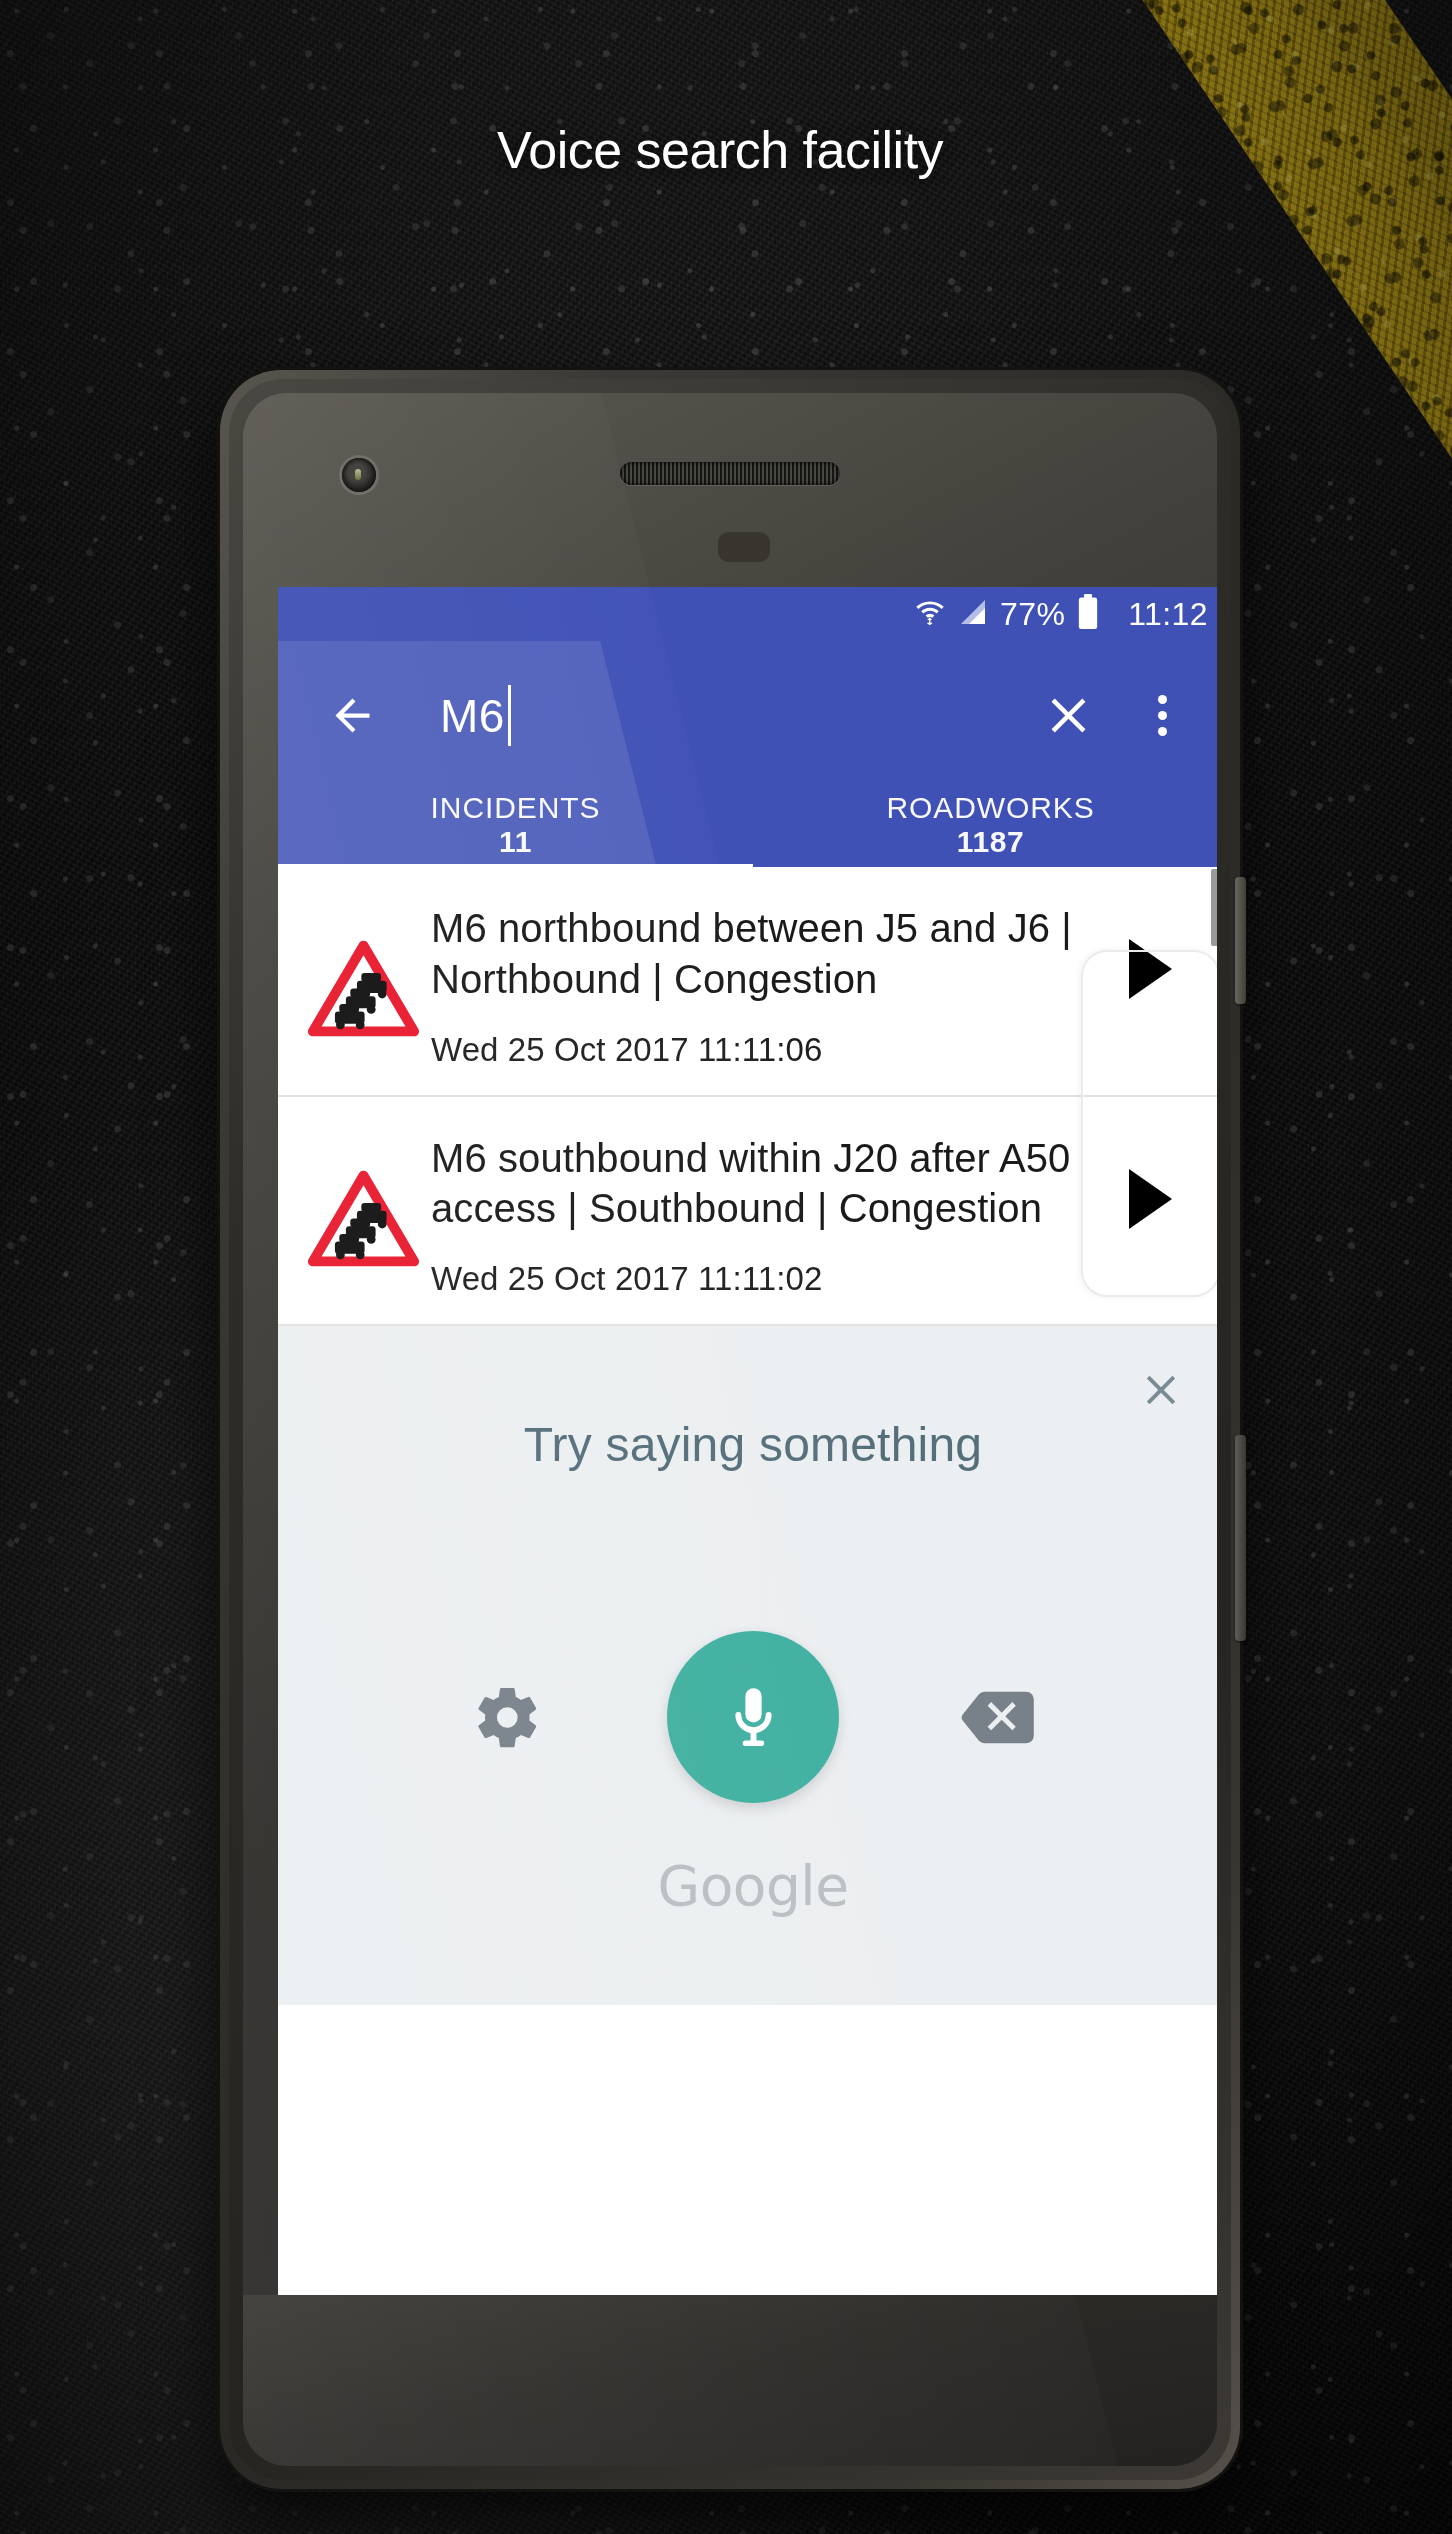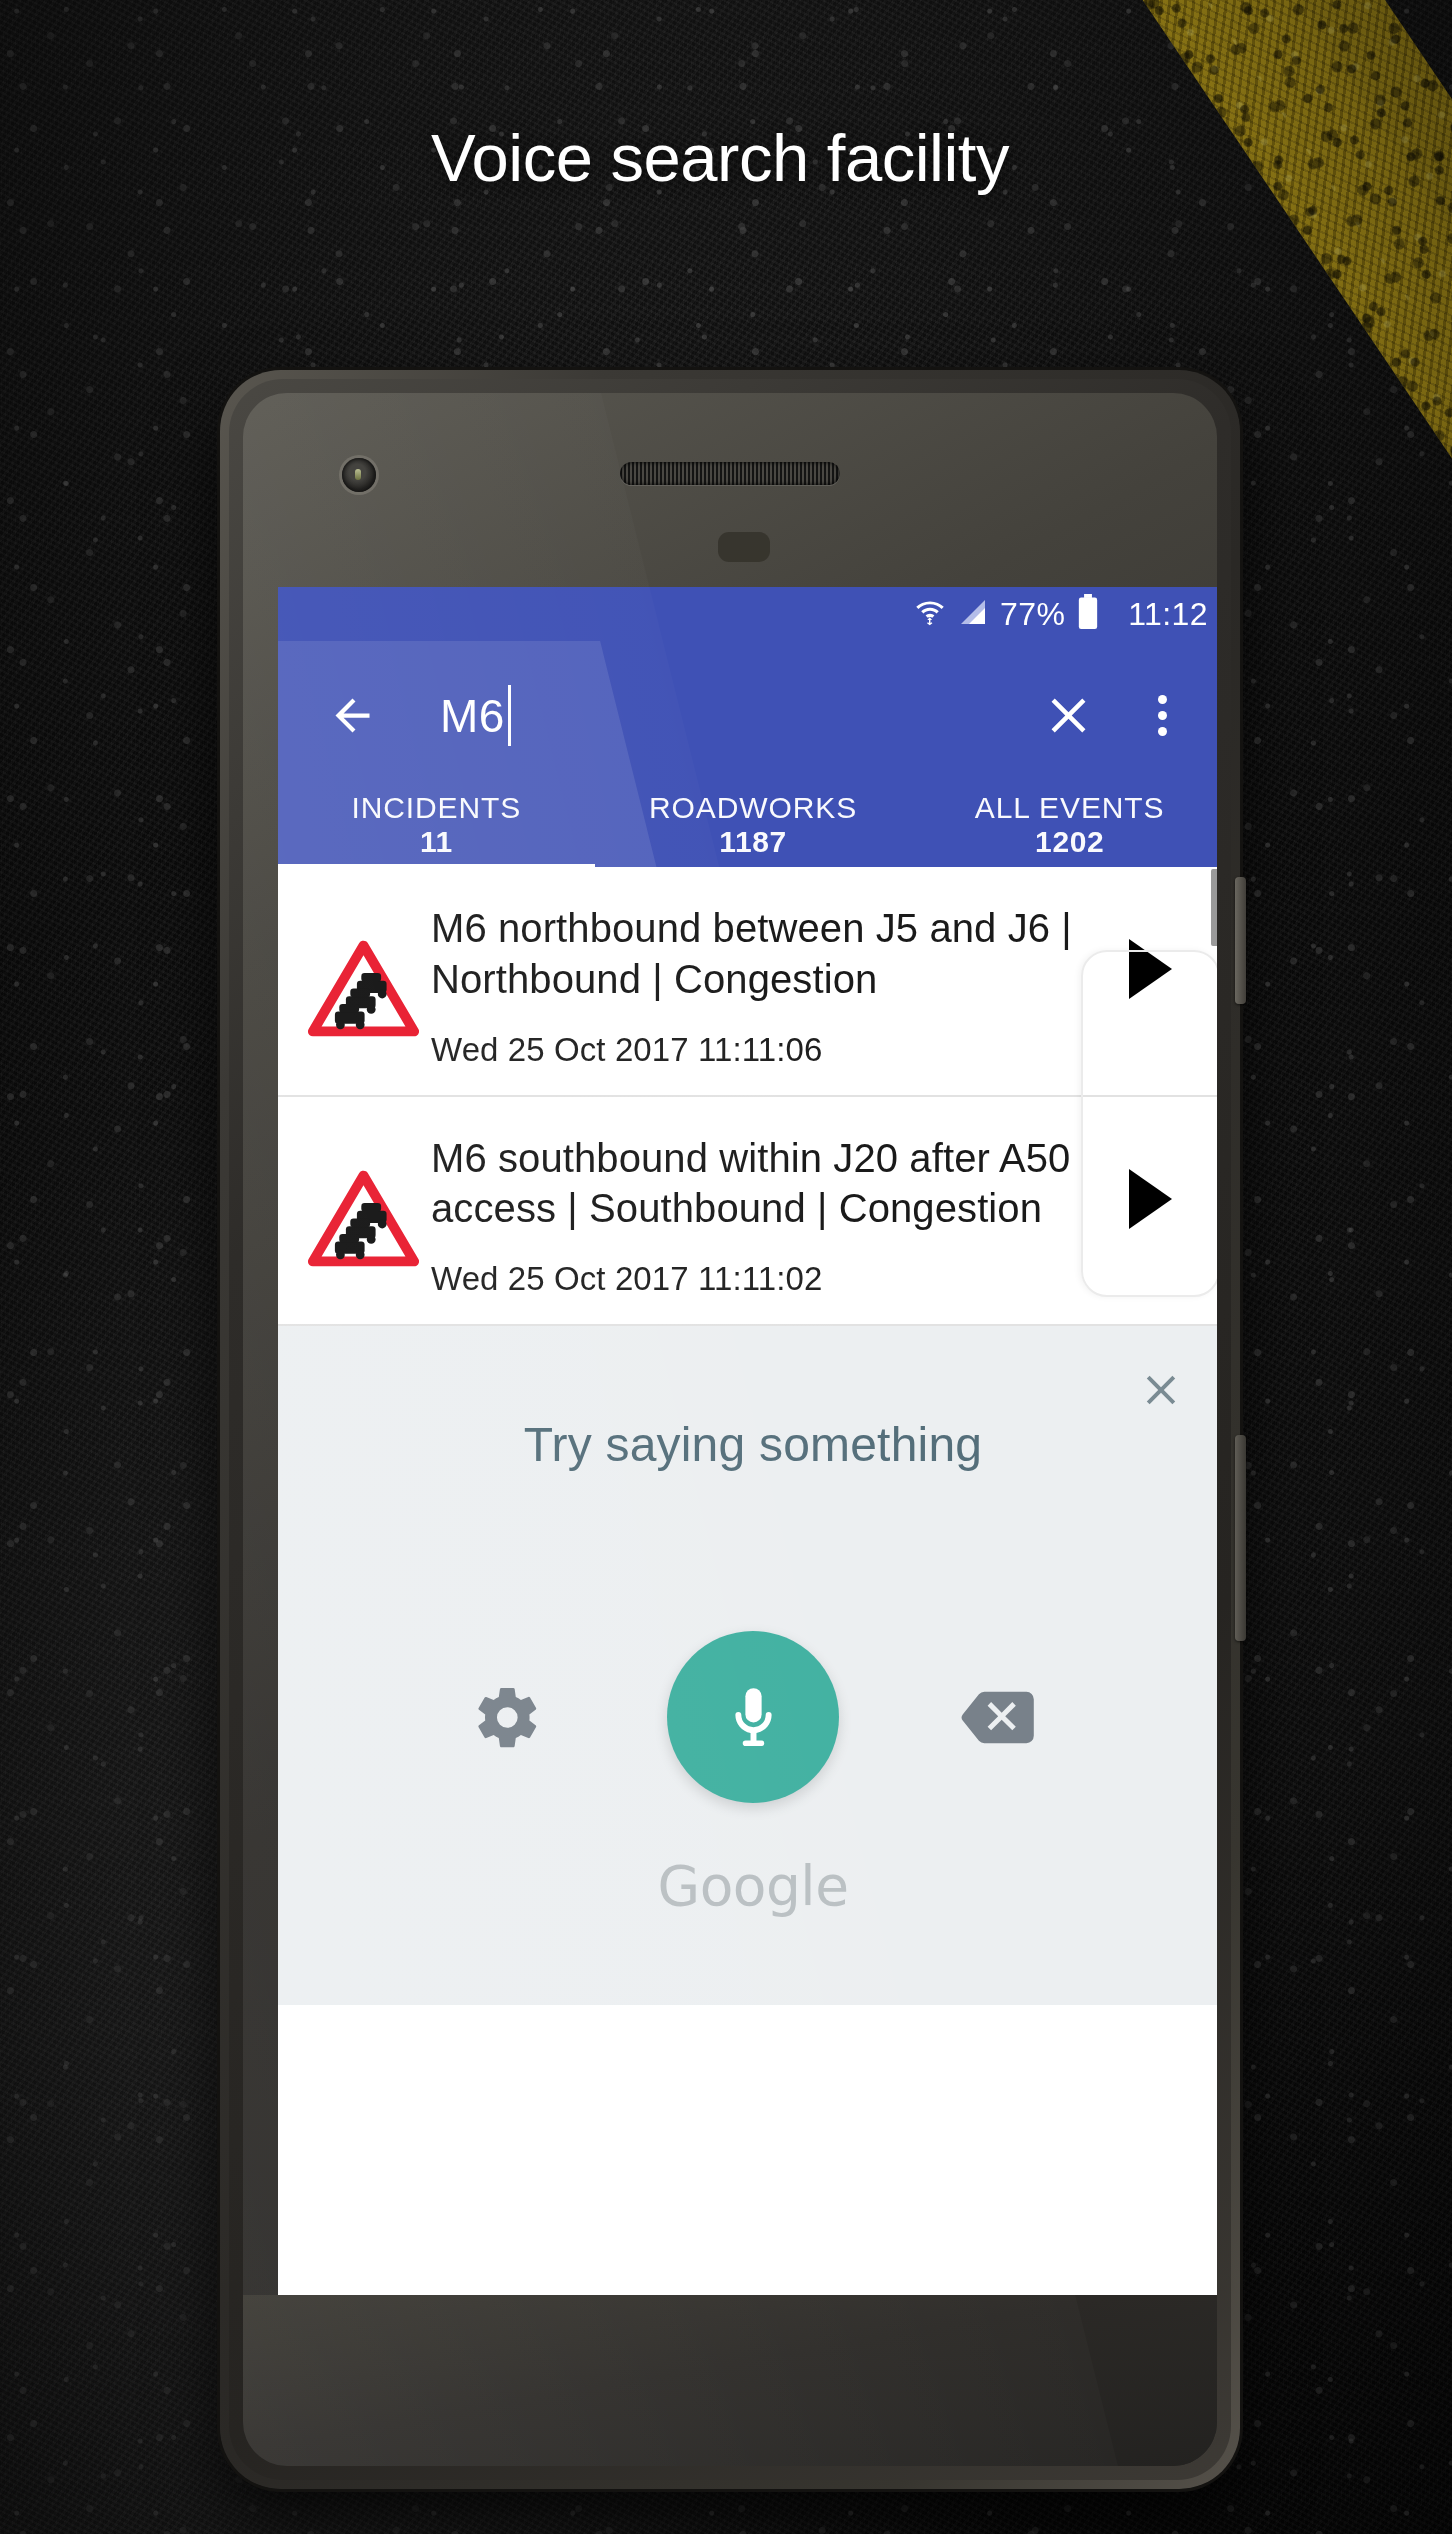--- a/index.html
+++ b/index.html
@@ -81,21 +81,21 @@
     pointer-events: none;
   }
 
   
   .headline {
     position: absolute;
     top: 124px;
     left: 0; right: 12px;
     text-align: center;
     color: #ffffff;
-    font-size: 67px;
+    font-size: 52px;
     font-weight: 400;
     letter-spacing: -0.5px;
     line-height: 1;
     text-shadow: 0 2px 14px rgba(0,0,0,0.6);
     z-index: 5;
   }
 
   
   .phone {
     position: absolute;
@@ -496,24 +496,20 @@
             </div>
 
             <div class="tabs">
               <div class="tab active">
                 <span class="tab-label">INCIDENTS</span>
                 <span class="tab-count">11</span>
               </div>
               <div class="tab">
                 <span class="tab-label">ROADWORKS</span>
                 <span class="tab-count">1187</span>
-              </div>
-              <div class="tab">
-                <span class="tab-label">ALL EVENTS</span>
-                <span class="tab-count">1202</span>
               </div>
             </div>
           </div>
 
           <div class="results">
             <div class="scroll-thumb"></div>
             <div class="list-card-edge"></div>
 
             <div class="result-item">
               <div class="result-icon">

